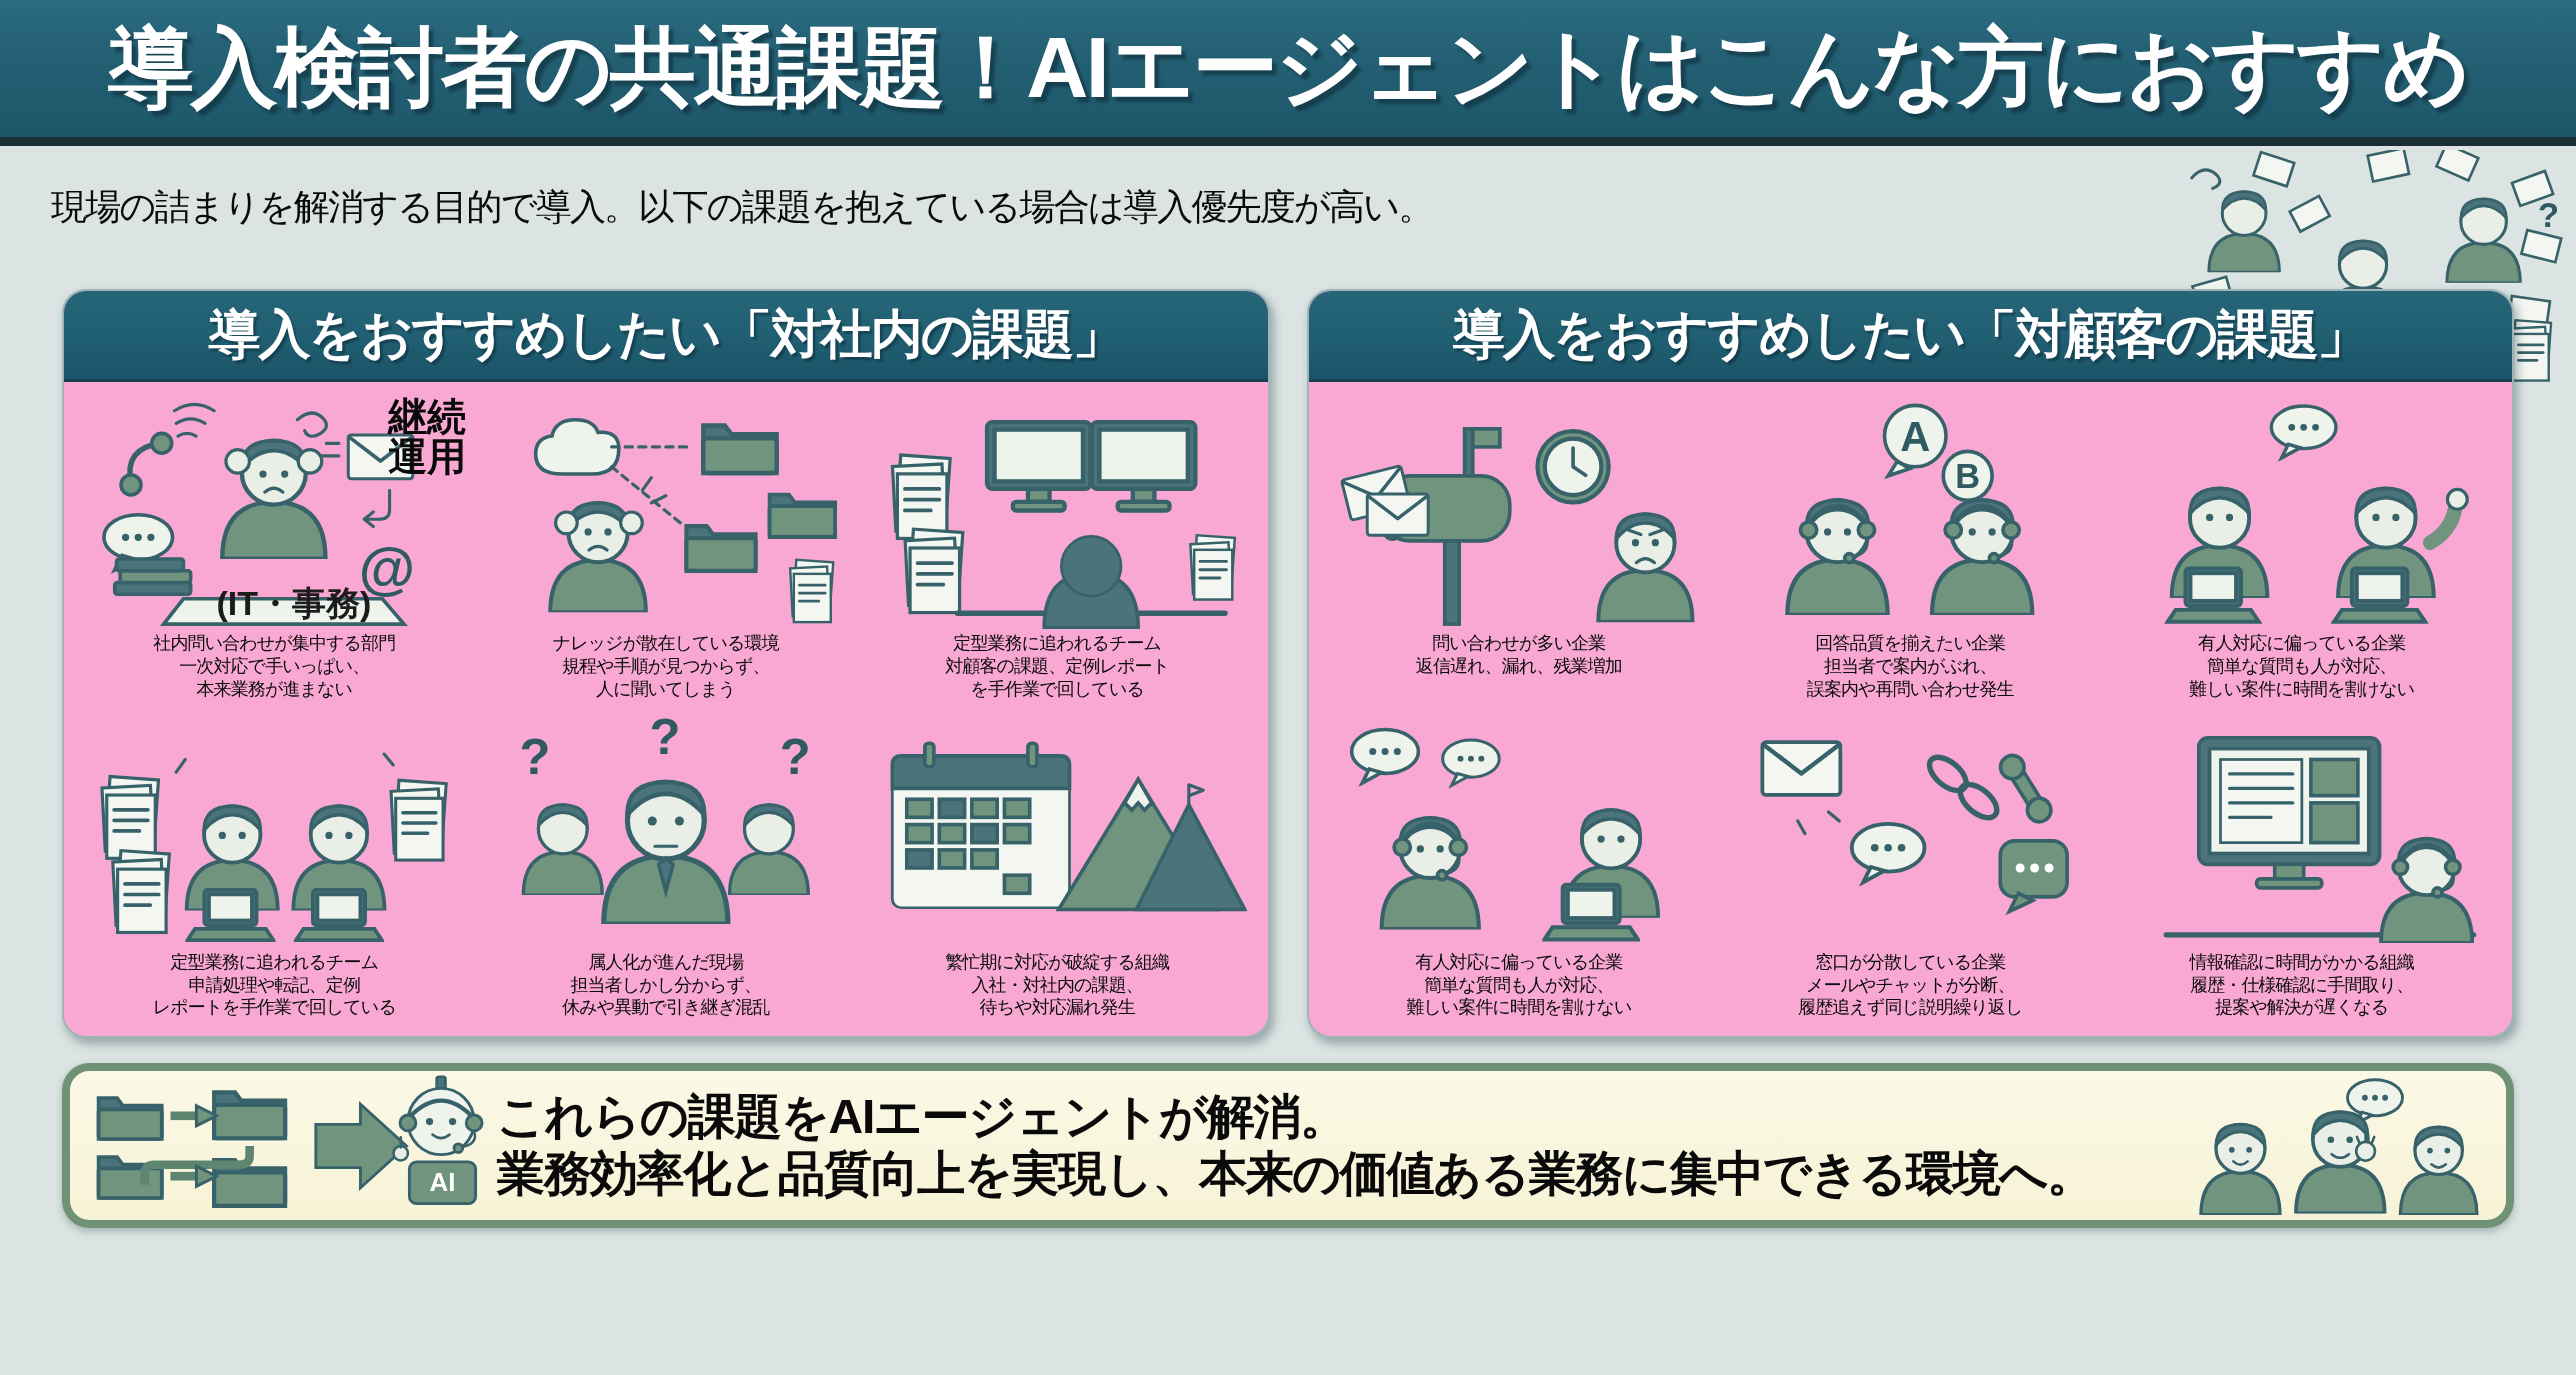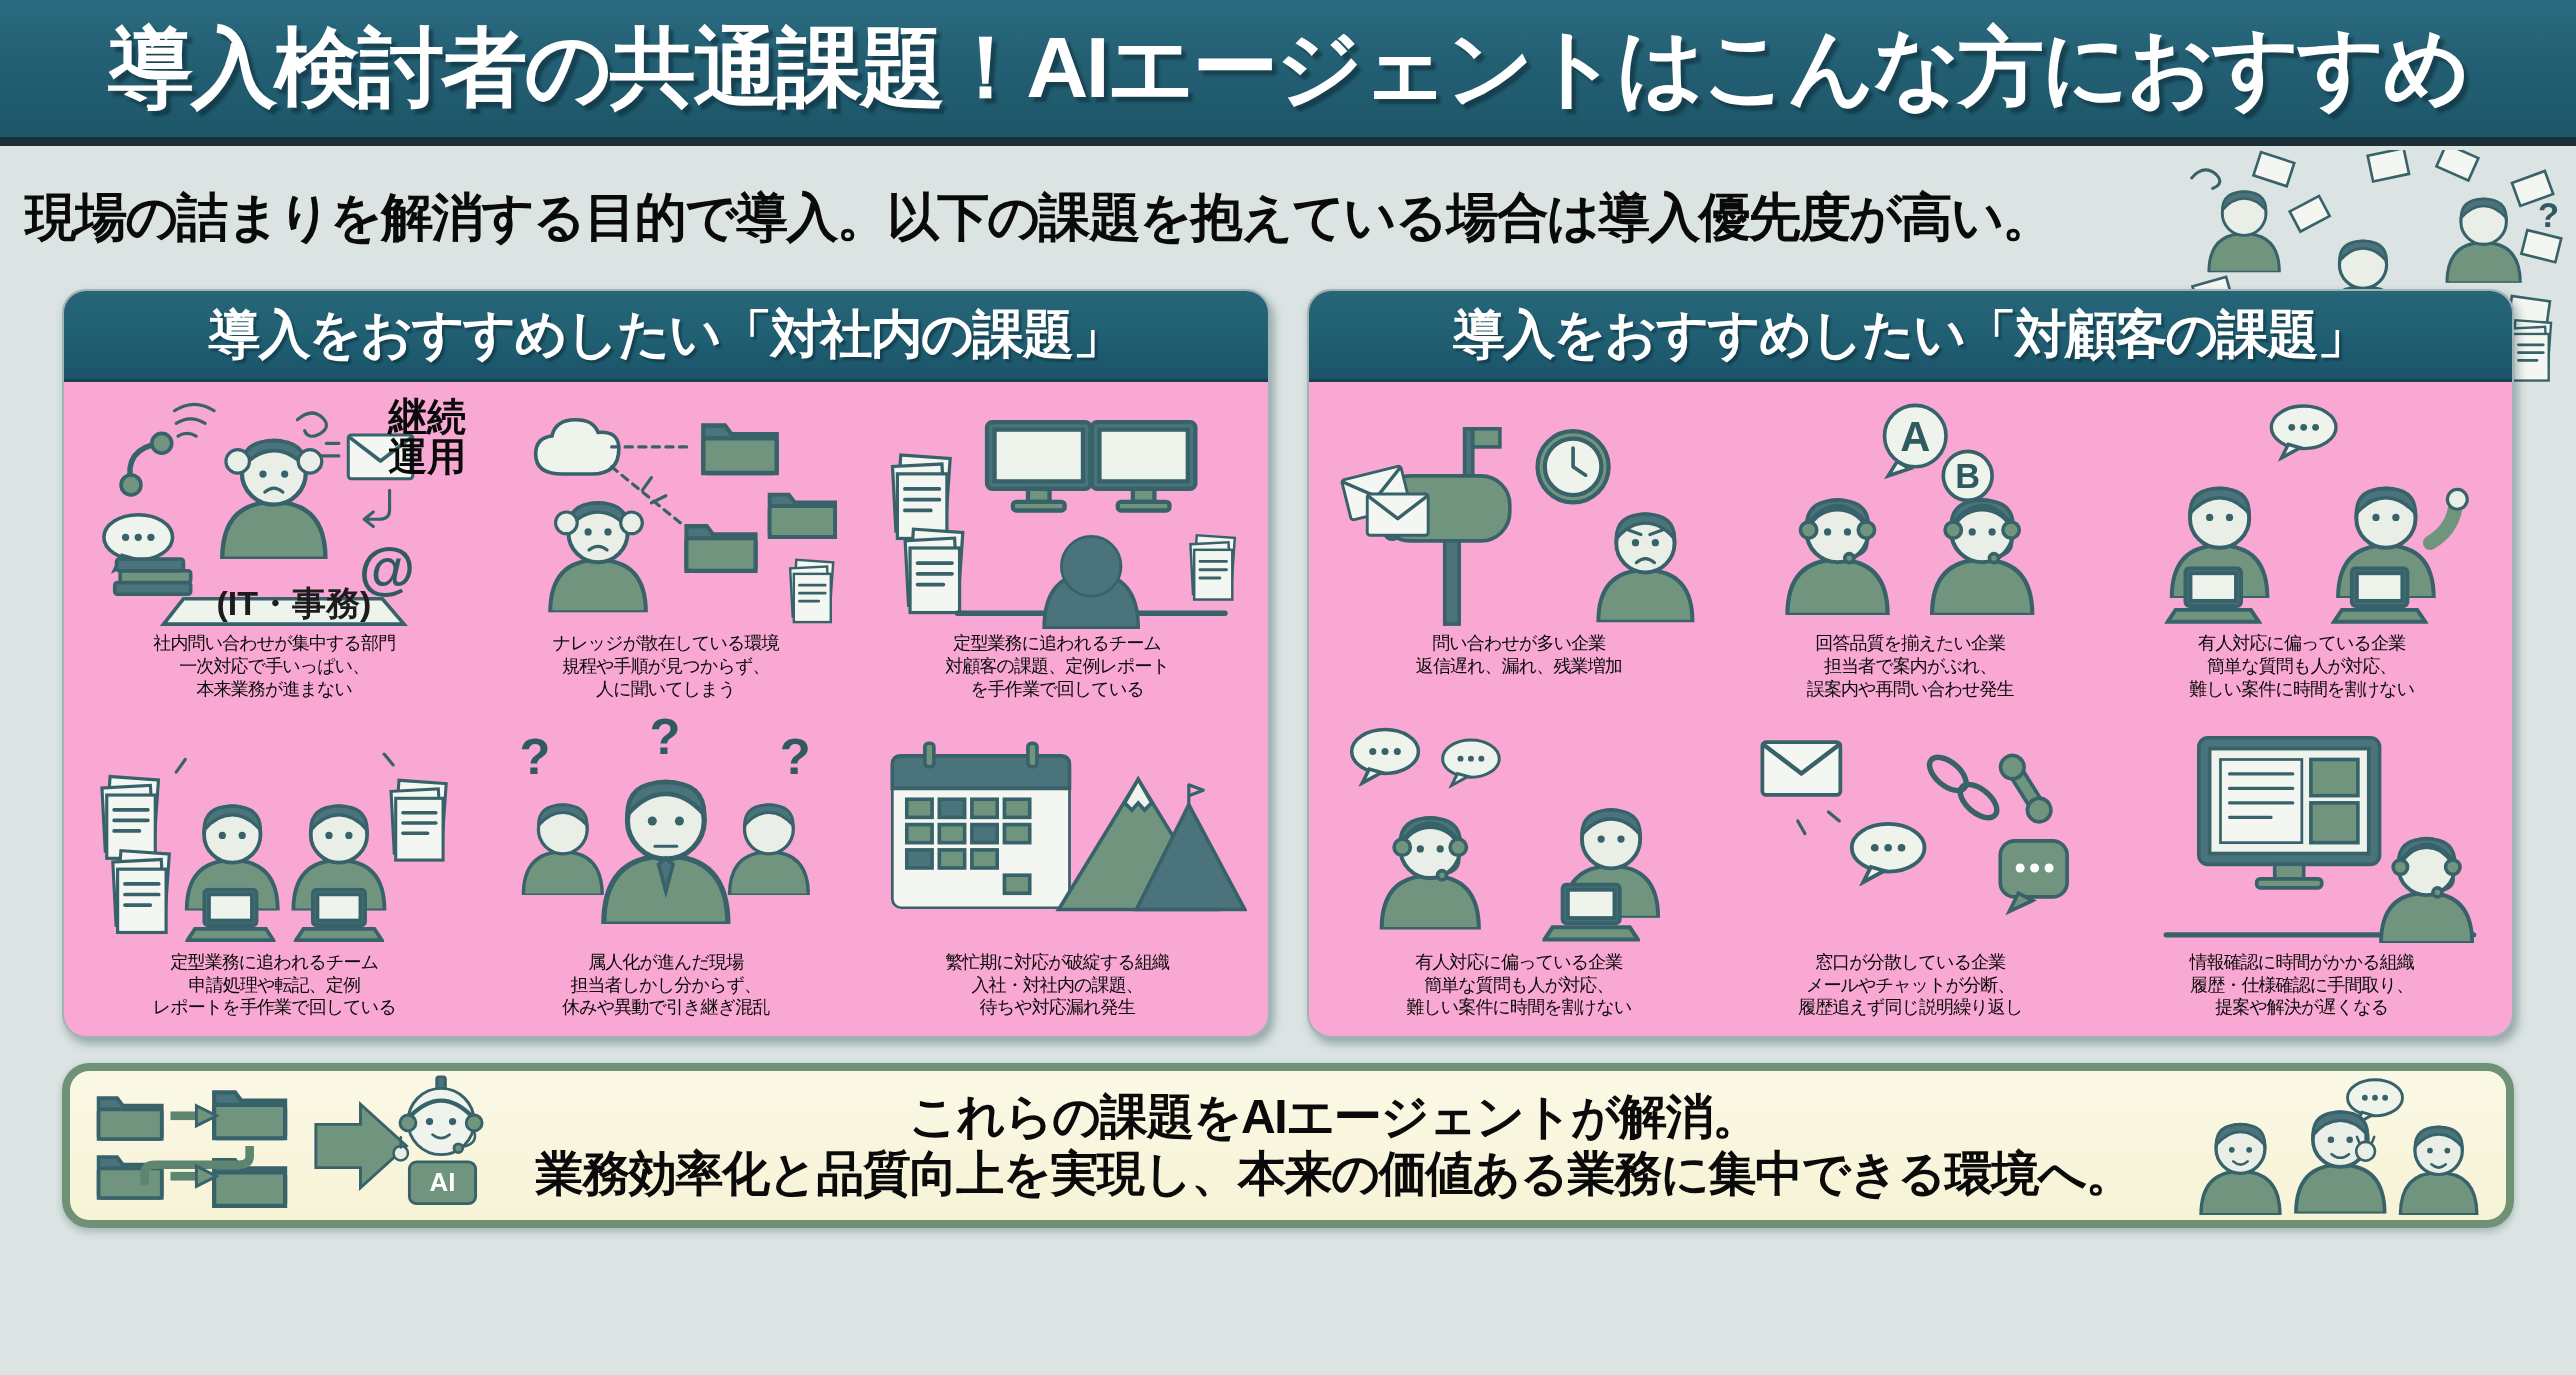--- a/index.html
+++ b/index.html
@@ -15,21 +15,21 @@
     background:linear-gradient(180deg,#2b6b80 0%,#235f73 45%,#1d5669 100%);
     display:flex;align-items:center;justify-content:center;
   }
   .banner h1{
     margin:16px;font-size:86px;font-weight:900;color:#ffffff;letter-spacing:-2.7px;
     text-shadow:4.6px 4.6px 2.7px rgba(8,30,40,.45);white-space:nowrap;
   }
   
   .sub-row{height:143px;position:relative}
   .sub-row p{
-    margin:0;padding:37px 0 0 25px;font-size:52px;font-weight:700;
+    margin:0;padding:37px 0 0 51px;font-size:36px;font-weight:400;
     letter-spacing:-1.8px;white-space:nowrap;
   }
   .chaos{position:absolute;right:1.8px;top:3.7px;width:408px;height:236px;z-index:0}
   
   .panels{display:flex;gap:37px;padding:0 62px;position:relative;z-index:1}
   .panel{
     flex:1;background:#f9a8d4;border:2.7px solid #9fb4b6;border-radius:24px;
     box-shadow:3.7px 5.5px 9.1px rgba(25,55,65,.35);overflow:hidden;
   }
   .panel-head{
@@ -59,21 +59,21 @@
   
   .cta{
     margin:25.6px 62px 0;height:165px;box-sizing:border-box;
     background:linear-gradient(180deg,#fbf8e6,#f7f3d6);
     border:8.2px solid #6f9277;border-radius:27.4px;
     display:flex;align-items:center;padding:0 16.5px;gap:7.3px;
     box-shadow:0 3.7px 7.3px rgba(25,55,65,.25);
   }
   .cta-left{width:403px;height:144px;flex:0 0 auto}
   .cta-right{width:311px;height:145px;flex:0 0 auto}
-  .cta-text{flex:1;text-align:center;font-weight:800;letter-spacing:-1.4px}
+  .cta-text{flex:1;text-align:left;font-weight:800;letter-spacing:-1.4px}
   .cta-text p{margin:0;font-size:48px;line-height:1.17;white-space:nowrap}
   
   .ink{fill:none;stroke:#37626a;stroke-width:6;stroke-linecap:round;stroke-linejoin:round}
   .ink3{fill:none;stroke:#37626a;stroke-width:3.5;stroke-linecap:round;stroke-linejoin:round}
   .arm{fill:none;stroke:#70947e;stroke-width:16;stroke-linecap:round}
   .f-skin{fill:#e9efe7;stroke:#37626a;stroke-width:3.5}
   .f-hair{fill:#4a737c;stroke:#37626a;stroke-width:3}
   .f-suit{fill:#70947e;stroke:#37626a;stroke-width:3.5}
   .f-mid{fill:#70947e;stroke:#37626a;stroke-width:4}
   .f-dark{fill:#4a737c;stroke:#37626a;stroke-width:4}

